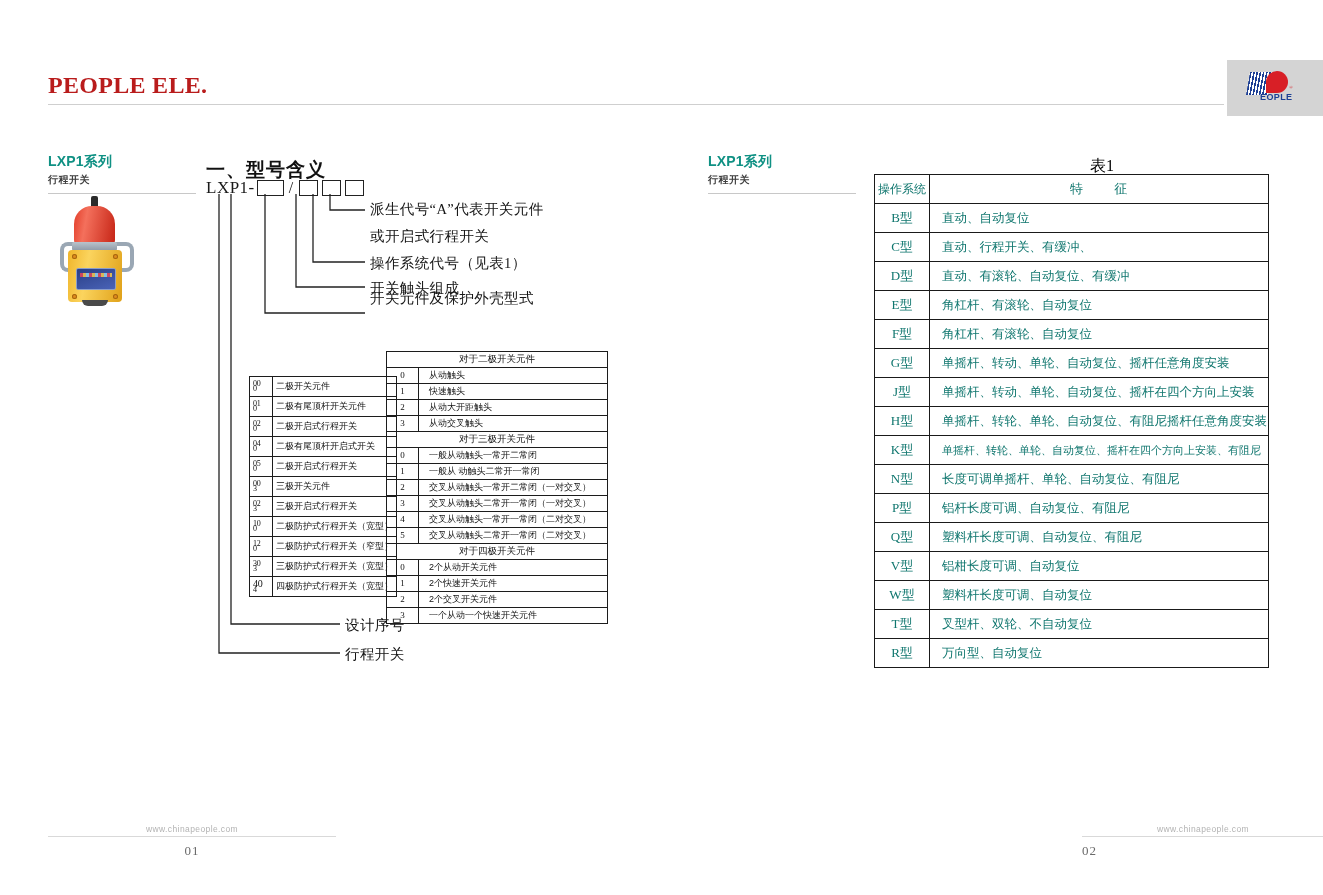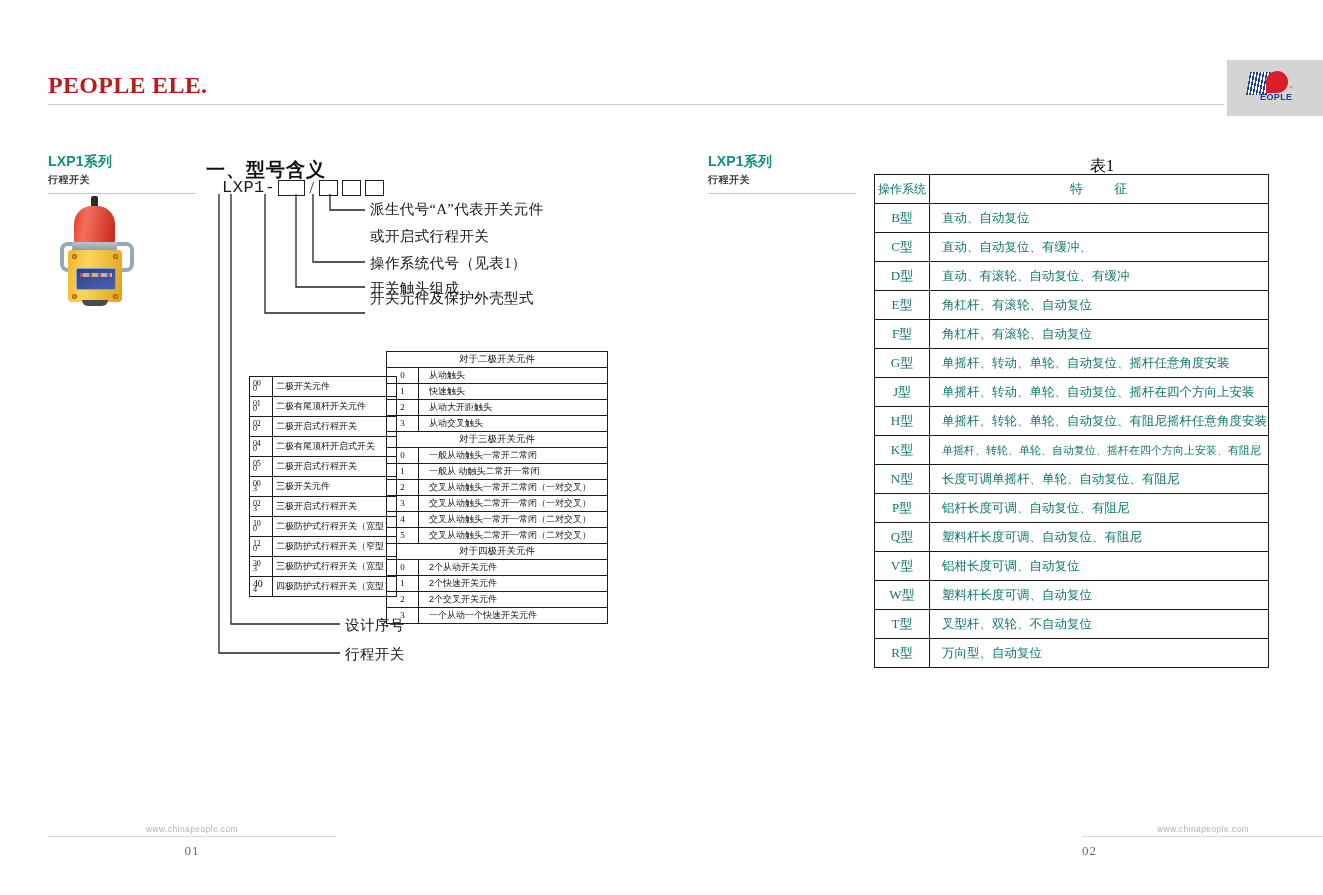--- a/index.html
+++ b/index.html
@@ -84,21 +84,21 @@
   .mod-title{
     position:absolute;left:206px;top:157px;
     font-family:"Liberation Sans","DejaVu Sans",sans-serif;
     font-size:19px;font-weight:bold;color:#111;letter-spacing:1px;white-space:nowrap;
   }
   .mod-code{
     position:absolute;left:206px;top:178px;
     font-size:17px;letter-spacing:.5px;white-space:nowrap;
     display:flex;align-items:center;gap:0px;
   }
-  .mod-code .txt{font-family:Liberation Mono, monospace;margin-left:16px;}
+  .mod-code .txt{font-family:Liberation Serif, serif;}
   .sqr{display:inline-block;width:17px;height:14px;border:1.3px solid #222;margin:0 2px;}
   .sqr.wide{width:25px;}
   .slash{margin:0 3px;font-size:16px;}
 
   .leader-layer{position:absolute;left:0;top:0;width:1323px;height:895px;pointer-events:none;}
   .lead-txt{
     position:absolute;font-family:"Liberation Serif","DejaVu Serif",serif;
     font-size:14.5px;color:#151515;white-space:nowrap;letter-spacing:.4px;
   }
 
@@ -396,21 +396,21 @@
         <tr>
           <td class="c1 h1">操作系统</td>
           <td class="c2 h2">特 征</td>
         </tr>
         <tr>
           <td class="c1">B型</td>
           <td class="c2">直动、自动复位</td>
         </tr>
         <tr>
           <td class="c1">C型</td>
-          <td class="c2">直动、自动复位、有缓冲、</td>
+          <td class="c2">直动、行程开关、有缓冲、</td>
         </tr>
         <tr>
           <td class="c1">D型</td>
           <td class="c2">直动、有滚轮、自动复位、有缓冲</td>
         </tr>
         <tr>
           <td class="c1">E型</td>
           <td class="c2">角杠杆、有滚轮、自动复位</td>
         </tr>
         <tr>

